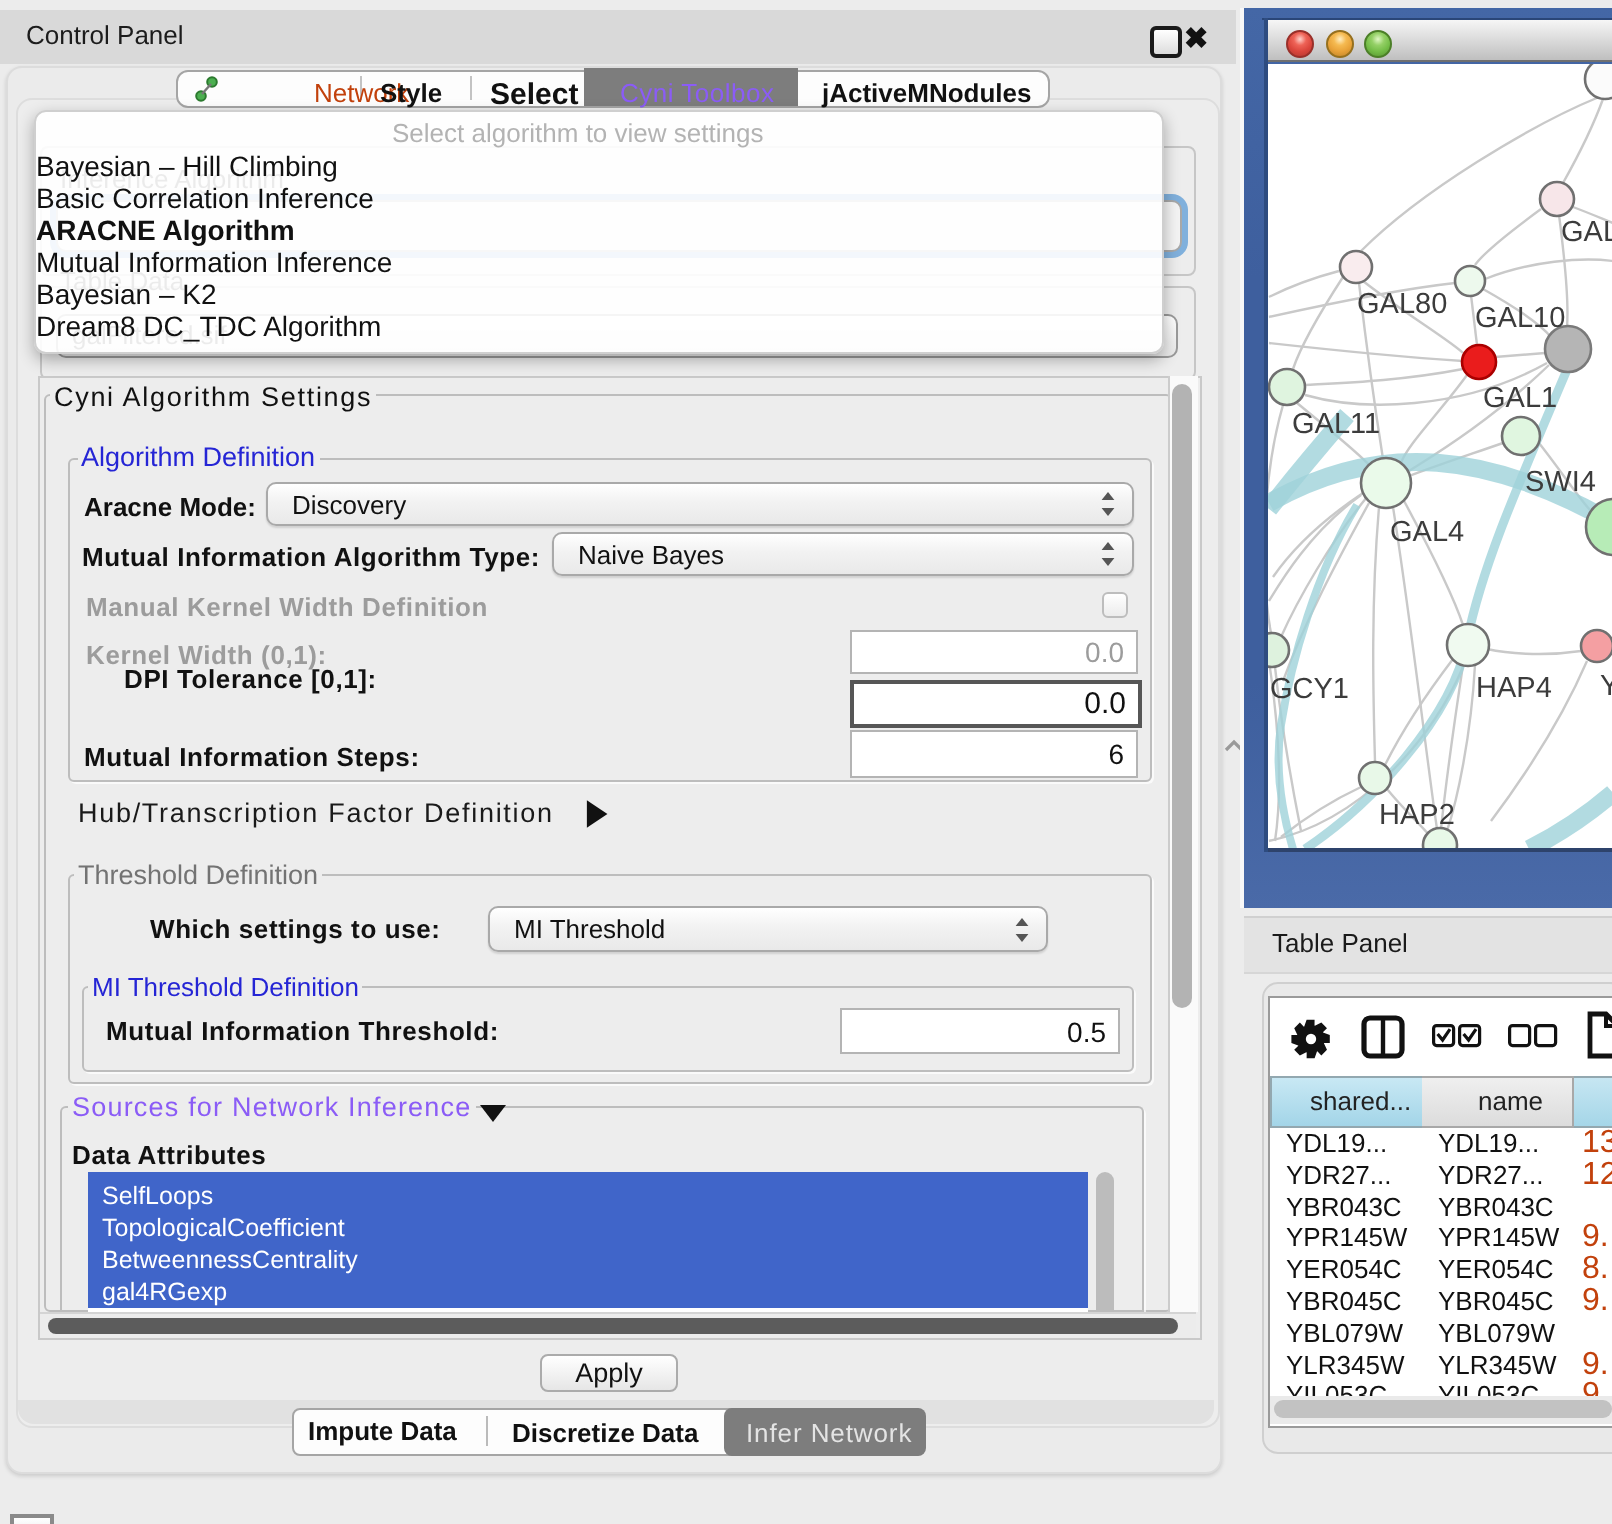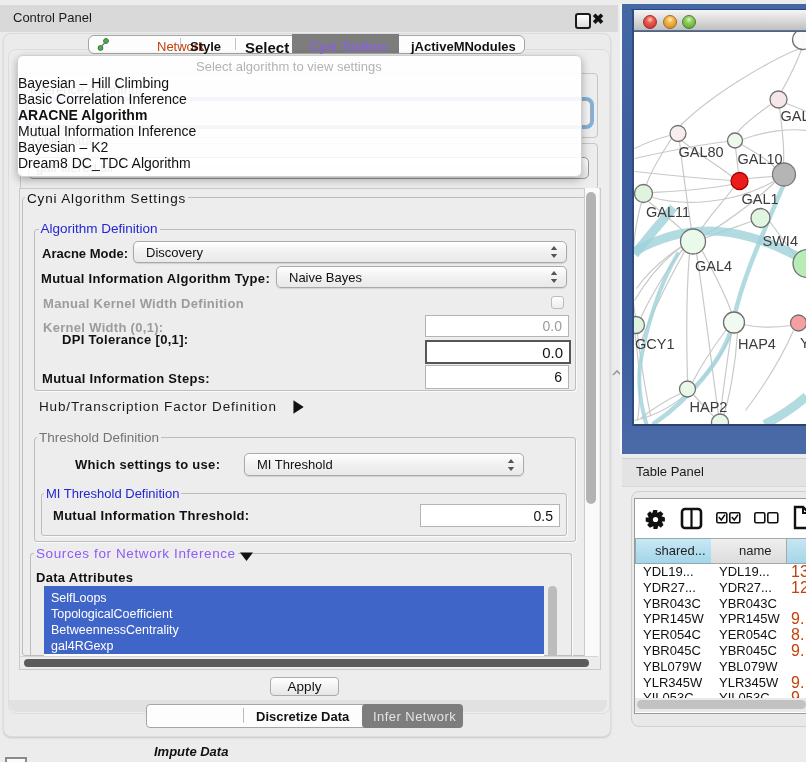--- a/index.html
+++ b/index.html
@@ -134,21 +134,21 @@
 <div class="abs" style="left:586px;top:192px;width:10px;height:312px;background:#b3b3b3;border-radius:6px;"></div>
 
 <div class="abs" style="left:20px;top:656px;width:578px;height:12px;background:#ececec;border-top:1px solid #d4d4d4;"></div>
 <div class="abs" style="left:24px;top:659px;width:565px;height:8px;background:#5c5c5c;border-radius:4px;"></div>
 
 <div class="abs" style="left:270px;top:677px;width:67px;height:17px;background:linear-gradient(#fff,#e6e6e6);border:1px solid #ababab;border-radius:4px;text-align:center;font-size:13.5px;color:#111;line-height:17px;">Apply</div>
 
 <div class="abs" style="left:146px;top:703.5px;width:316px;height:24px;background:#fdfdfd;border:1px solid #a5a5a5;border-radius:4px;box-sizing:border-box;"></div>
 <div class="abs" style="left:362px;top:703.5px;width:101px;height:24px;background:#7d7d7d;border-radius:4px;"></div>
 <div class="abs" style="left:243px;top:708px;width:1px;height:15px;background:#bbb;"></div>
-<div class="abs" style="left:154px;top:744px;font-size:13px;font-weight:600;color:#111;font-style:italic;">Impute Data</div>
+<div class="abs" style="left:154px;top:708px;font-size:13px;font-weight:600;color:#111;">Impute Data</div>
 <div class="abs" style="left:256px;top:709px;font-size:13px;font-weight:600;color:#111;">Discretize Data</div>
 <div class="abs" style="left:373px;top:709px;font-size:13px;letter-spacing:0.45px;color:#e4e4e4;">Infer Network</div>
 
 <div class="abs" style="left:5px;top:757px;width:18px;height:12px;border:2px solid #8a8a8a;background:linear-gradient(#fff,#e0e0e0);"></div>
 
 <svg class="abs" style="left:611px;top:368px;" width="12" height="10" viewBox="0 0 12 10">
     <path d="M2 7 L6 3 L10 7" stroke="#9a9a9a" stroke-width="1.6" fill="none"></path>
   </svg>
 
 <div class="abs" style="left:17px;top:55px;width:563px;height:120px;background:rgba(255,255,255,0.90);border:1px solid #cfcfcf;border-radius:6px;box-shadow:0 3px 8px rgba(0,0,0,0.3);"></div>

